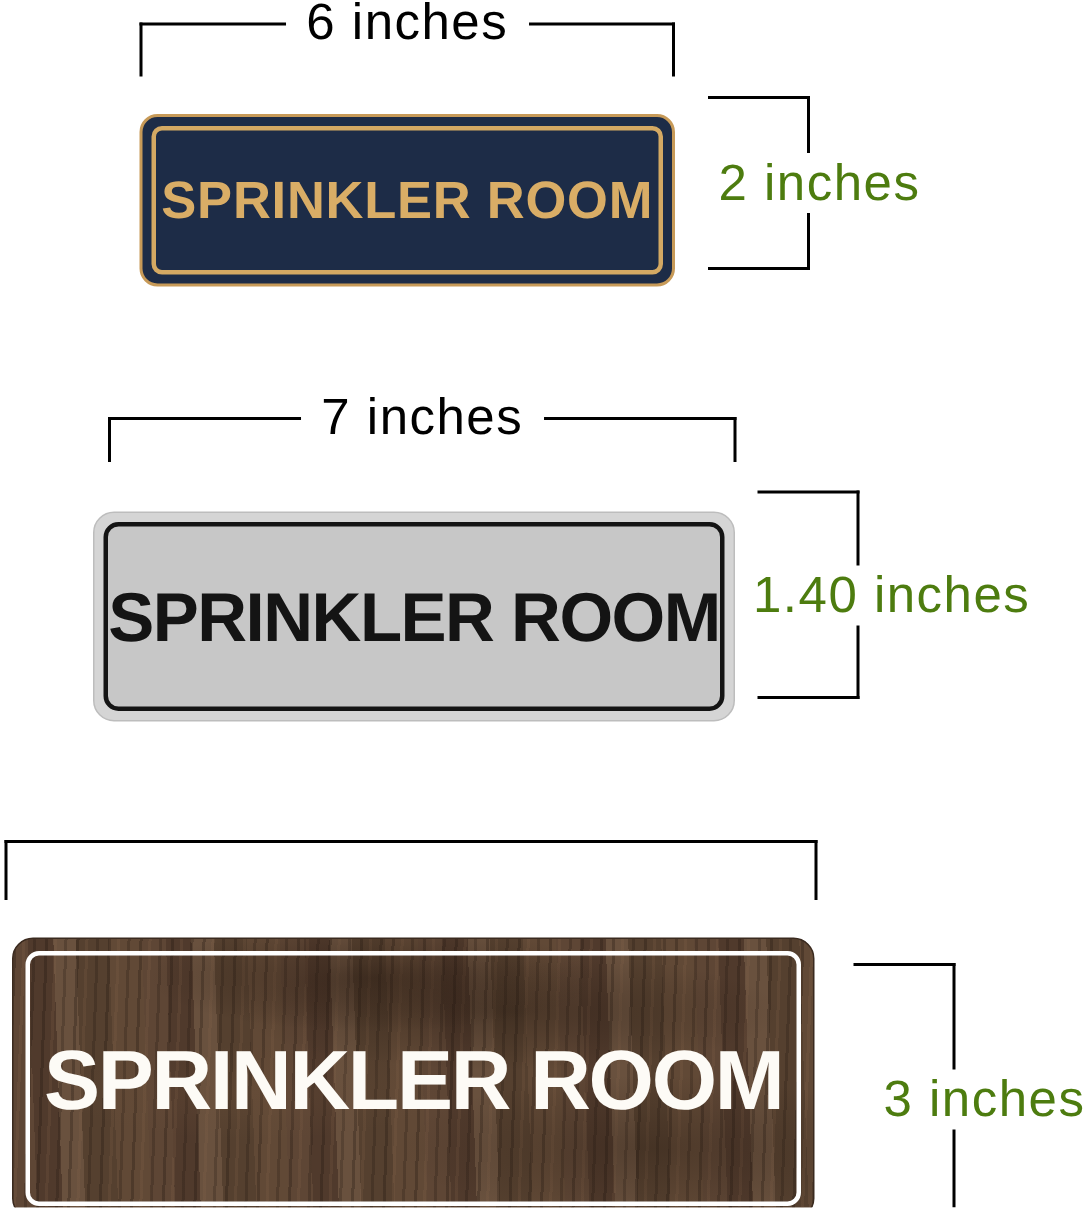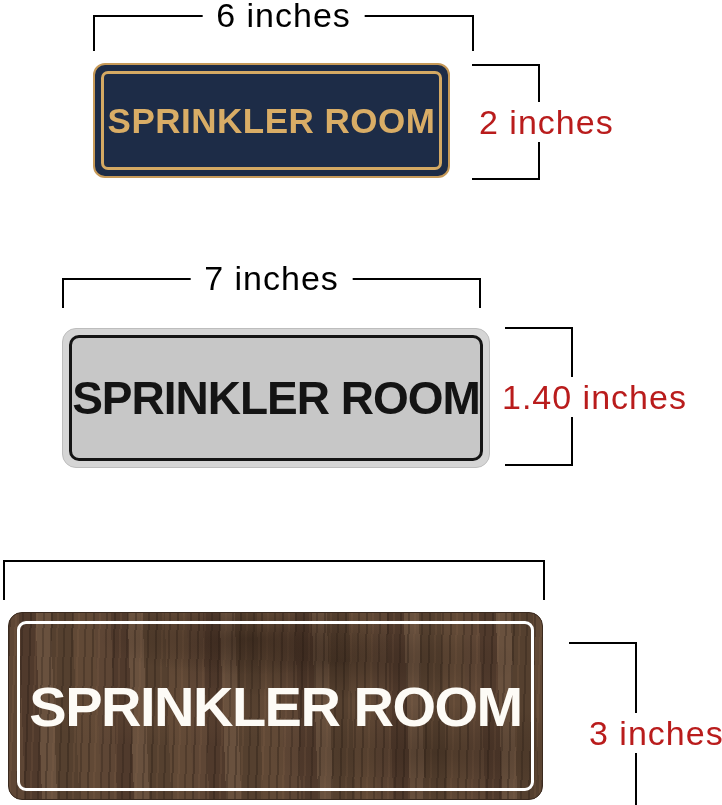--- a/index.html
+++ b/index.html
@@ -20,26 +20,26 @@
     background:#ffffff; padding:0 14px; white-space:nowrap; z-index:2;
   }
 
   .vdim { position:absolute; }
   .vdim .vline { position:absolute; top:0; bottom:0; width:2px; background:#000; }
   .vdim .tick  { position:absolute; left:0; height:2px; background:#000; z-index:3; }
   .vdim .tick.t { top:0; }
   .vdim .tick.b { bottom:0; }
   .vdim .dim-label {
     position:absolute; top:50%; transform:translateY(-50%);
-    line-height:40px; font-size:34px; letter-spacing:1px; color:#b91c1c;
+    line-height:40px; font-size:34px; letter-spacing:1px; color:#4d7c0f;
     background:#ffffff; padding:0 4px; white-space:nowrap; z-index:2;
   }
 
   
-  .sign { position:absolute; box-sizing:border-box; }
+  .sign { position:absolute; box-sizing:border-box;margin-top:13px; }
   .sign .inner {
     position:absolute; box-sizing:border-box;
     display:flex; align-items:center; justify-content:center;
   }
   .sign .sign-text { font-weight:bold; white-space:nowrap; }
 
   
   .sign-navy {
     left:93px; top:63px; width:357px; height:115px;
     background:#1d2c47; border:2px solid #c79a58; border-radius:12px;
@@ -78,41 +78,41 @@
   .sign-wood .inner {
     inset:8px; border:3px solid #ffffff; border-radius:9px;
   }
   .sign-wood .sign-text { font-size:56px; letter-spacing:-1.5px; color:#fdfbf6; }
 </style>
 </head>
 <body>
 
 <div class="canvas">
 
-  <div class="hdim" style="left:93px; top:0; width:357px; height:52px;padding-left:24px;">
+  <div class="hdim" style="left:93px; top:0; width:357px; height:52px;">
     <div class="bar"></div>
     <div class="tick l" style="height:36px;"></div>
     <div class="tick r" style="height:36px;"></div>
     <span class="dim-label">6 inches</span>
   </div>
 
   <div class="sign sign-navy">
     <div class="inner">
       <span class="sign-text">SPRINKLER ROOM</span>
     </div>
   </div>
 
   <div class="vdim" style="left:472px; top:64px; width:68px; height:116px;">
     <div class="vline" style="left:66px;"></div>
     <div class="tick t" style="width:68px;"></div>
     <div class="tick b" style="width:68px;"></div>
     <span class="dim-label" style="left:3px;">2 inches</span>
   </div>
 
-  <div class="hdim" style="left:62px; top:263px; width:419px; height:48px;">
+  <div class="hdim" style="left:72px; top:263px; width:419px; height:48px;">
     <div class="bar"></div>
     <div class="tick l" style="height:30px;"></div>
     <div class="tick r" style="height:30px;"></div>
     <span class="dim-label">7 inches</span>
   </div>
 
   <div class="sign sign-silver">
     <div class="inner">
       <span class="sign-text">SPRINKLER ROOM</span>
     </div>

